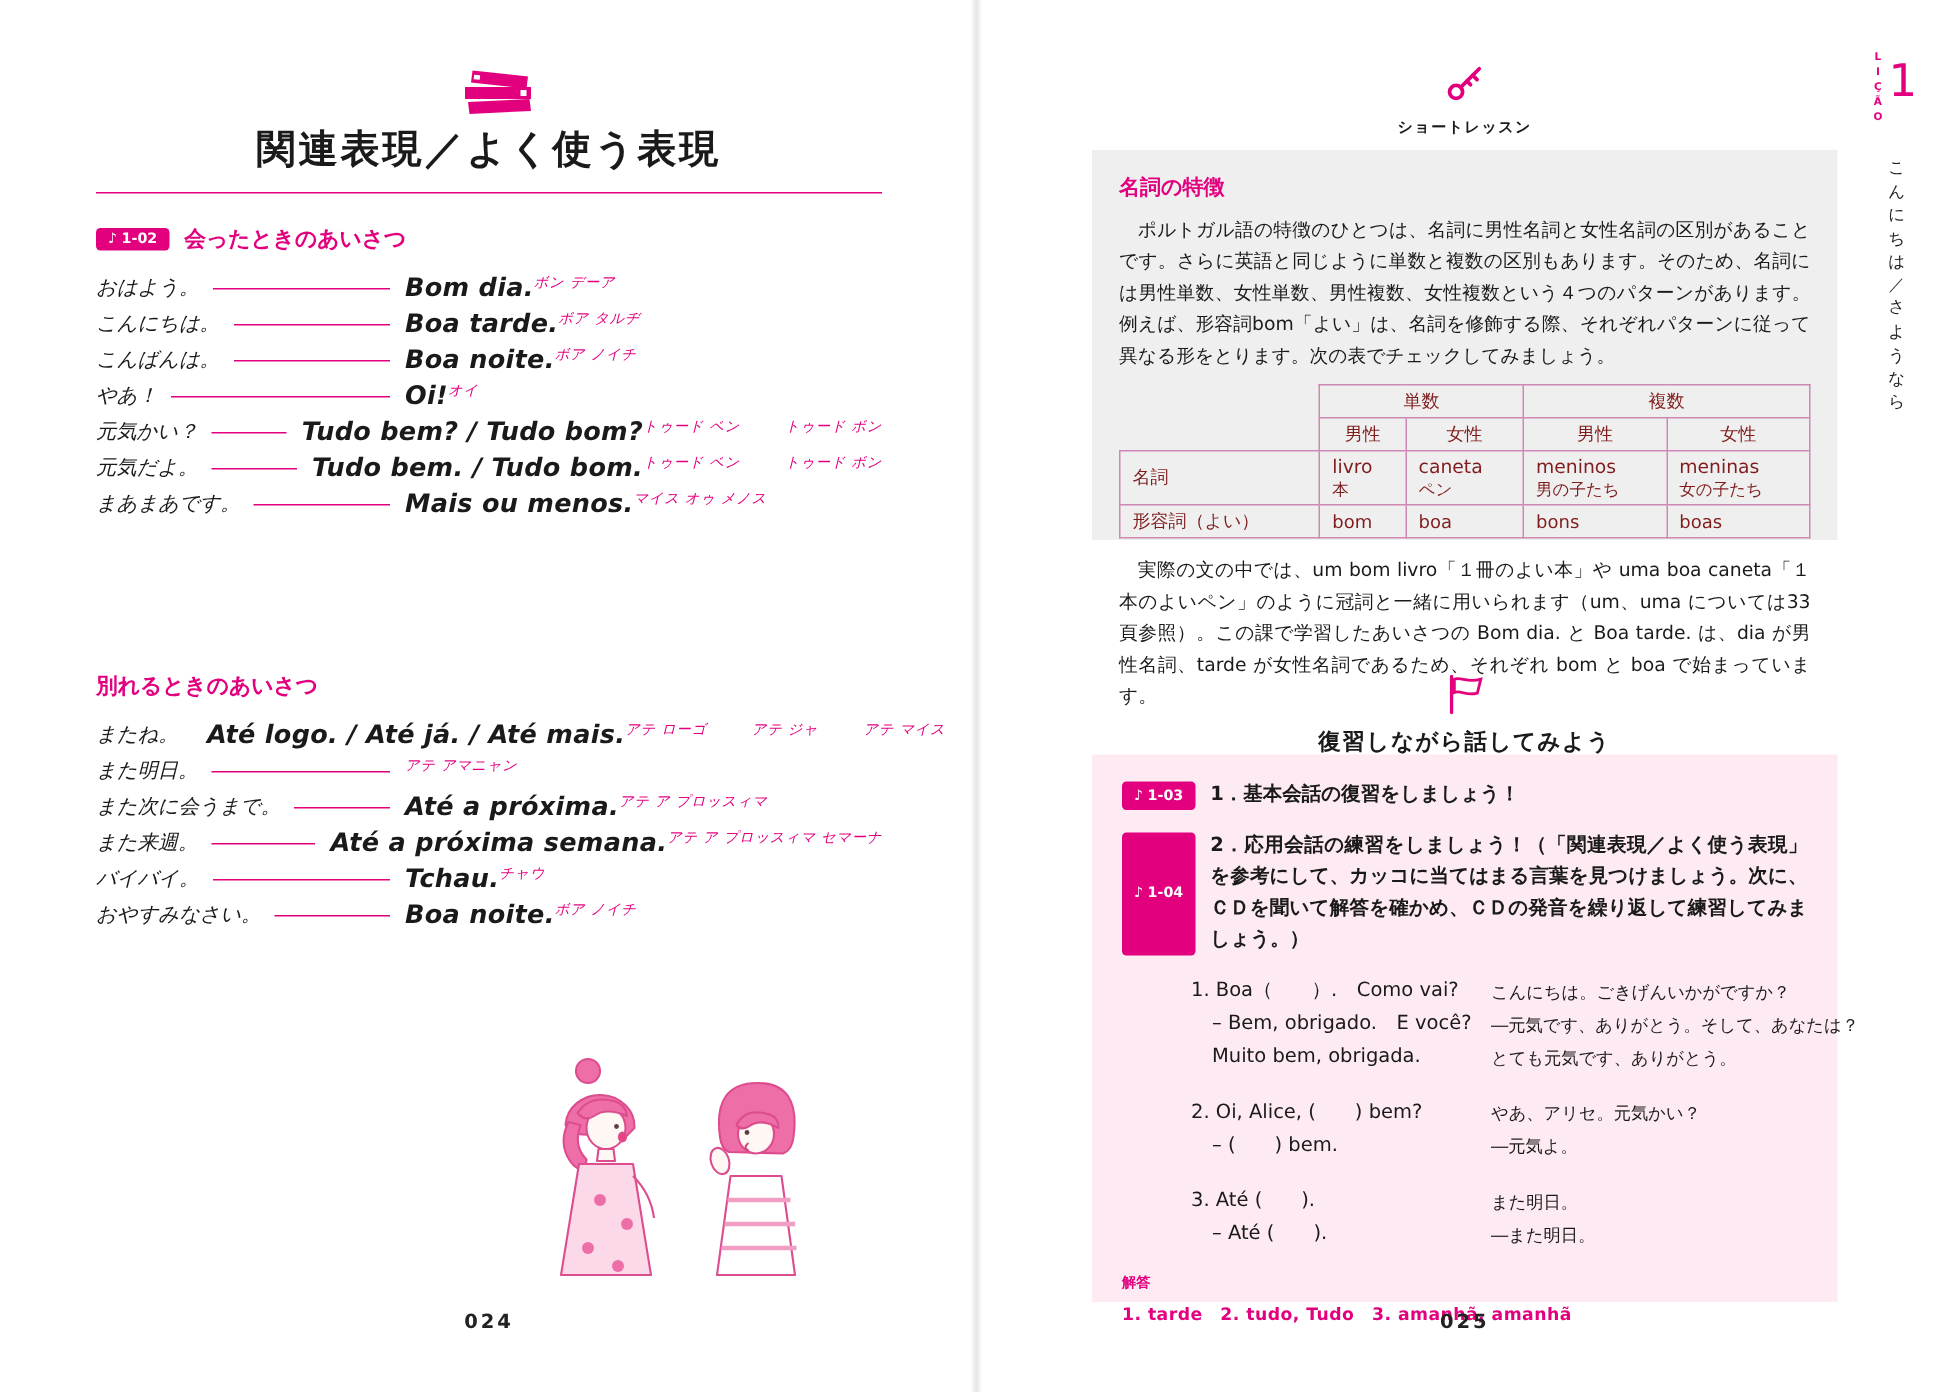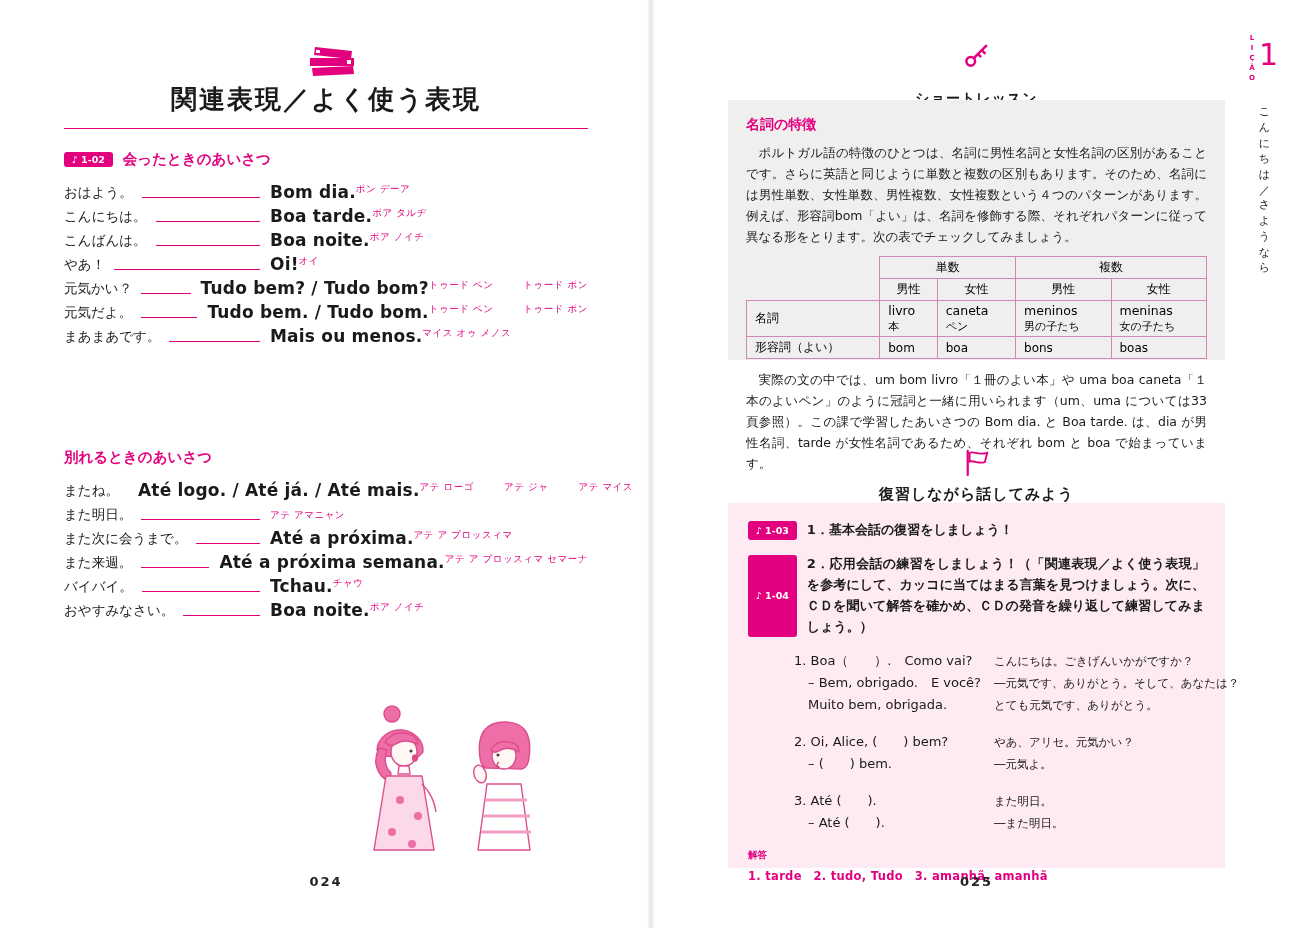--- a/index.html
+++ b/index.html
@@ -22,42 +22,42 @@
   
   .books-icon{position:absolute;left:302px;top:46px;}
   .l-title{position:absolute;left:64px;top:82px;width:524px;text-align:center;
            font-size:26px;font-weight:bold;letter-spacing:2px;}
   .l-rule{position:absolute;left:64px;top:128px;width:524px;border-top:1.5px solid var(--accent);}
   .sec{position:absolute;left:64px;width:524px;}
   #meetSec{top:150px;}
   #farewellSec{top:448px;}
   .sec-head{display:flex;align-items:center;gap:10px;margin-bottom:13px;}
   .sec-title{color:var(--accent);font-weight:bold;font-size:14.5px;}
-  .g-row{display:flex;align-items:center;margin-bottom:4px;}
+  .g-row{display:flex;align-items:flex-start;margin-bottom:4px;font-style:italic;}
   .g-jp{font-size:13.5px;line-height:20px;white-space:nowrap;}
   .g-line{flex:1;height:10px;border-bottom:1.3px solid var(--accent);margin:0 10px 0 9px;}
   .g-right{flex:0 0 318px;display:flex;}
   .g-pt{font-size:17px;font-weight:bold;line-height:20px;white-space:nowrap;letter-spacing:0.2px;}
   .g-kana{font-size:9.5px;color:var(--accent);line-height:13px;white-space:nowrap;letter-spacing:0.5px;}
   .illustration{position:absolute;left:352px;top:698px;}
 
   
   .icon-head{position:absolute;left:728px;width:497px;text-align:center;}
   #keyHead{top:42px;}
   #flagHead{top:448px;}
-  .short-title{font-size:14px;font-weight:bold;margin-top:17px;letter-spacing:1px;}
+  .short-title{font-size:10px;font-weight:bold;margin-top:5px;letter-spacing:1px;}
   .practice-title{font-size:15px;font-weight:bold;margin-top:3px;letter-spacing:1px;}
 
   .gray-box{position:absolute;left:728px;top:100px;width:497px;height:260px;box-sizing:border-box;
             background:var(--gray-bg);padding:14px 18px;}
   .g-heading{color:var(--accent);font-weight:bold;font-size:14px;margin:2px 0 8px;}
   .gpara{font-size:12.5px;line-height:21px;text-align:justify;text-indent:1em;margin:0;}
   .ntable{width:100%;border-collapse:collapse;margin:9px 0 10px;}
   .ntable th,.ntable td{border:1px solid var(--tbl-line);font-weight:normal;font-size:12px;
-                        padding:2px 8px;color:#000000;text-align:left;vertical-align:middle;}
+                        padding:2px 8px;color:#7f1d1d;text-align:left;vertical-align:middle;}
   .ntable .hd{text-align:center;padding:2px 0;}
   .ntable .blank{border:none;}
   .cell-w{font-size:12.5px;line-height:16px;}
   .cell-j{font-size:11px;line-height:15px;}
 
   .pink-box{position:absolute;left:728px;top:503px;width:497px;height:365px;box-sizing:border-box;
             background:var(--pink-bg);padding:16px 20px;}
   .task{display:flex;gap:10px;margin-bottom:13px;}
   .task .badge{margin-top:2px;flex:0 0 auto;}
   .task-text{font-size:13px;font-weight:bold;line-height:21px;text-align:justify;}

